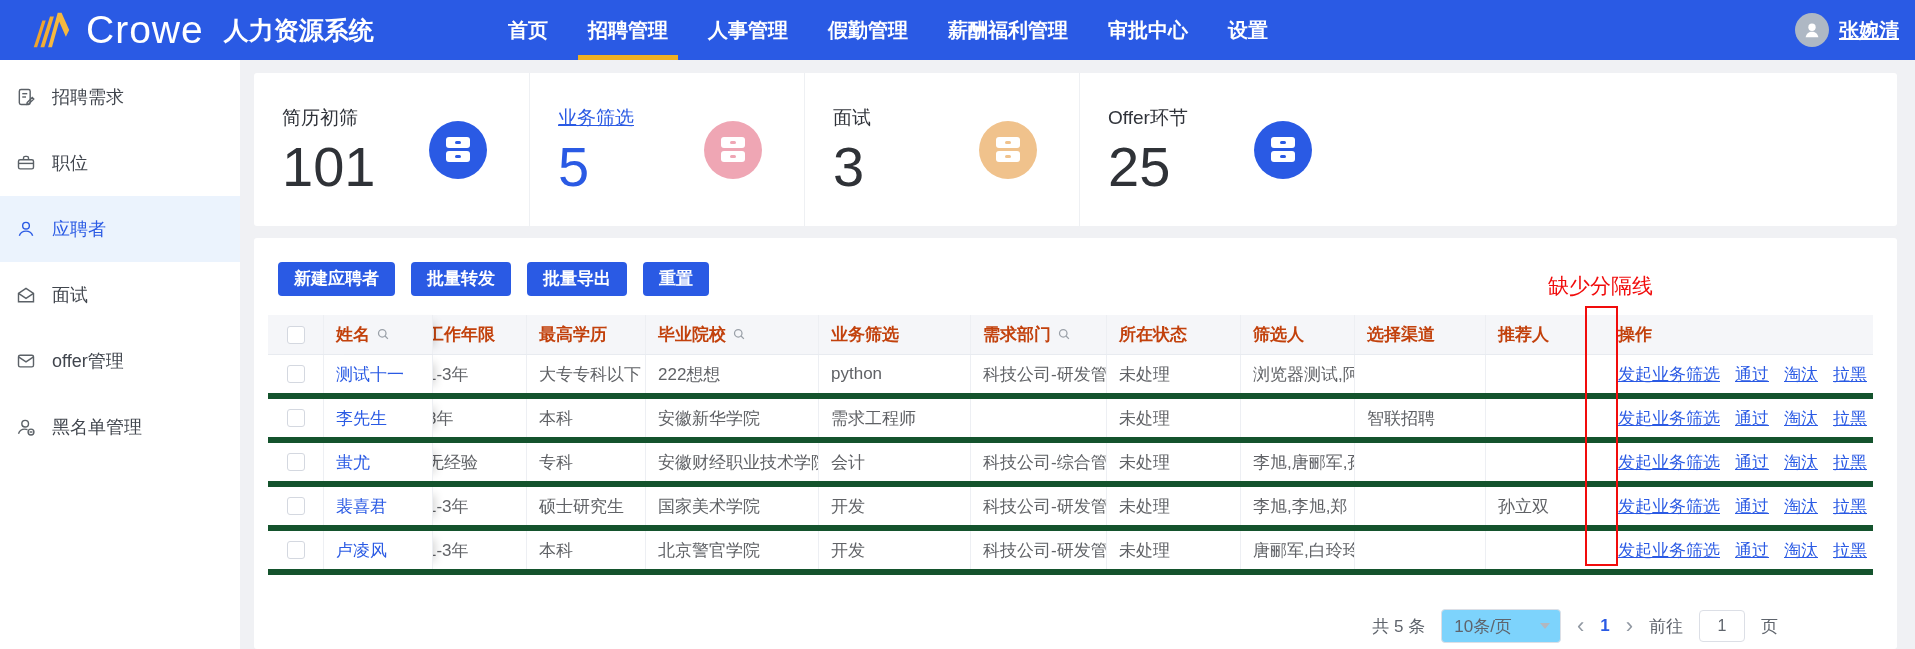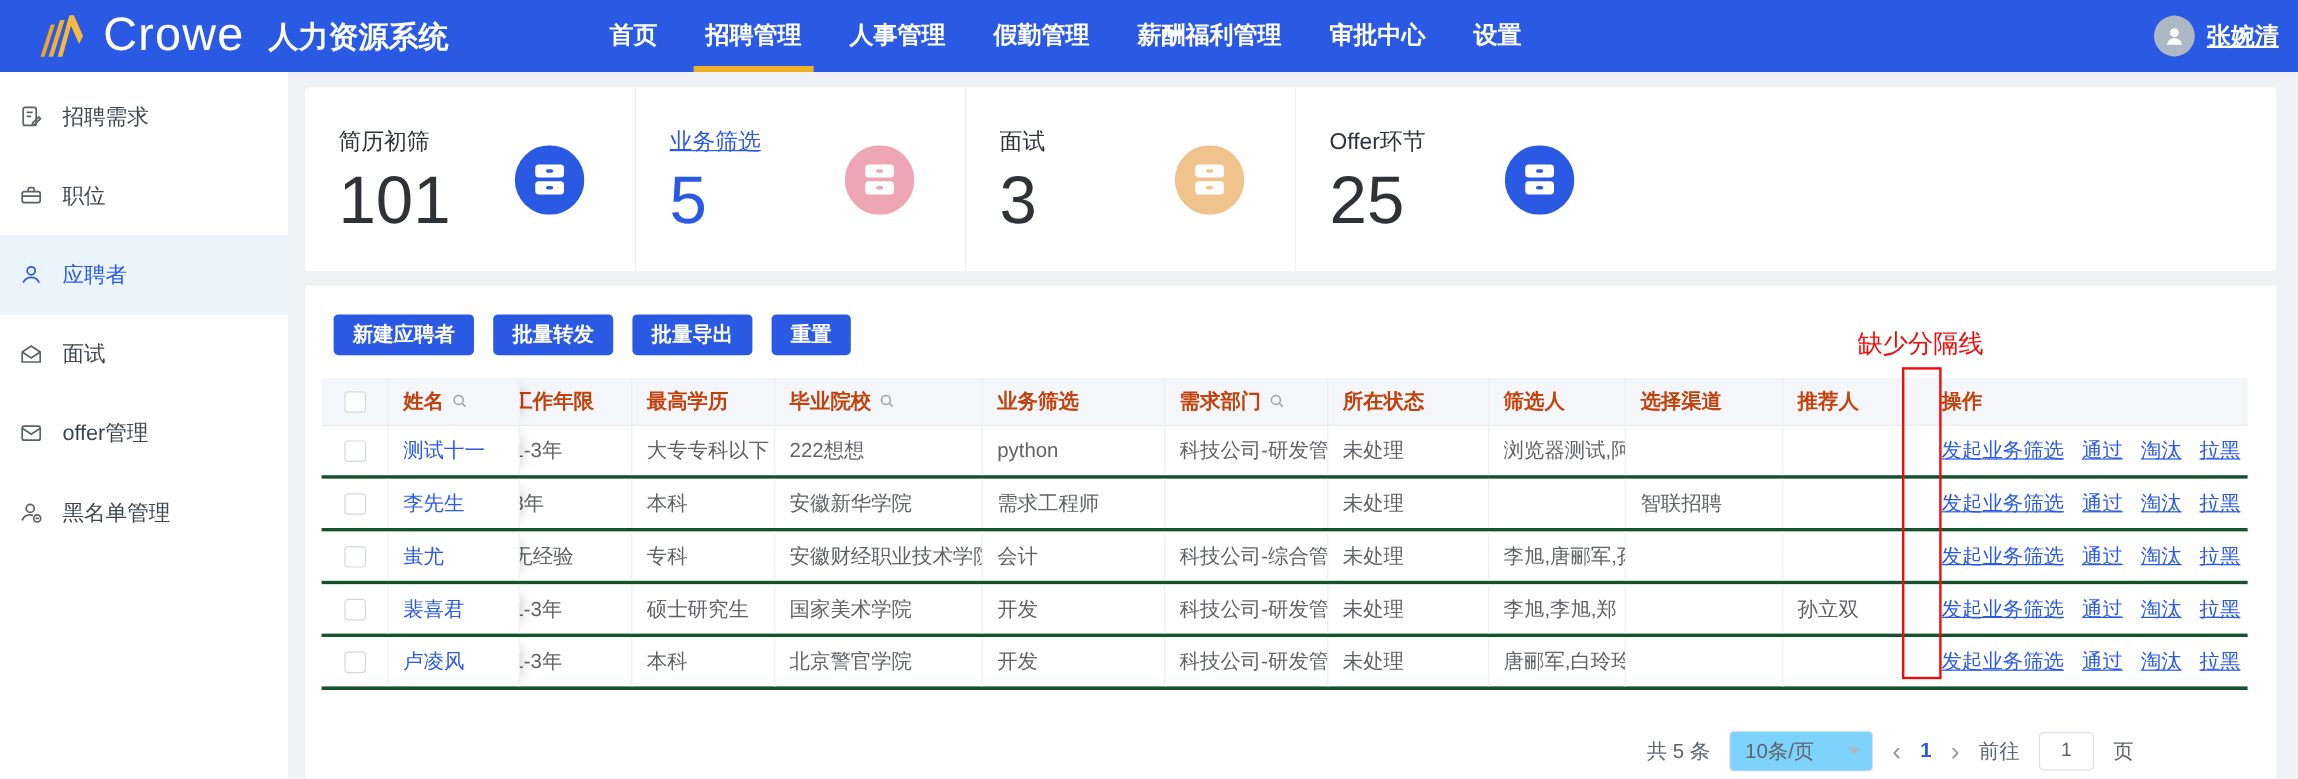--- a/index.html
+++ b/index.html
@@ -39,21 +39,21 @@
   .stat-card.active .stat-value { color:#2a5ae4; }
   .stat-icon { position:absolute; right:42px; top:50%; margin-top:-29px; width:58px; height:58px; }
 
   
   .main-panel { position:absolute; left:254px; top:238px; width:1643px; height:411px; background:#fff; border-radius:3px; padding:24px 0 0 14px; }
   .toolbar { display:flex; gap:16px; margin-left:10px; }
   .btn { background:#2a5ae4; color:#fff; font-size:17px; font-weight:600; height:34px; line-height:34px; padding:0 16px; border:none; border-radius:4px; cursor:pointer; font-family:inherit; }
 
   
   .table { width:1605px; margin-top:19px; font-size:17px; }
-  .tr { display:flex; height:44px; border-bottom:3px solid #14532d; background:#fff; }
+  .tr { display:flex; height:44px; border-bottom:6px solid #14532d; background:#fff; }
   .tr.thead { height:40px; background:#f5f6f9; border-bottom:1px solid #e8ebf0; }
   .th,.td { display:flex; align-items:center; padding:0 12px; border-right:1px solid #edeff3; overflow:hidden; white-space:nowrap; }
   .tr.thead .th { color:#c2410c; font-weight:700; gap:6px; }
   .w-chk    { width:56px;  justify-content:center; padding:0; }
   .w-name   { width:109px; position:relative; z-index:2; box-shadow:10px 0 10px -8px rgba(0,0,0,0.18); }
   .w-work   { width:94px;  padding-left:0; text-indent:-6px; }
   .w-edu    { width:119px; }
   .w-school { width:173px; }
   .w-pos    { width:152px; }
   .w-dept   { width:136px; }

